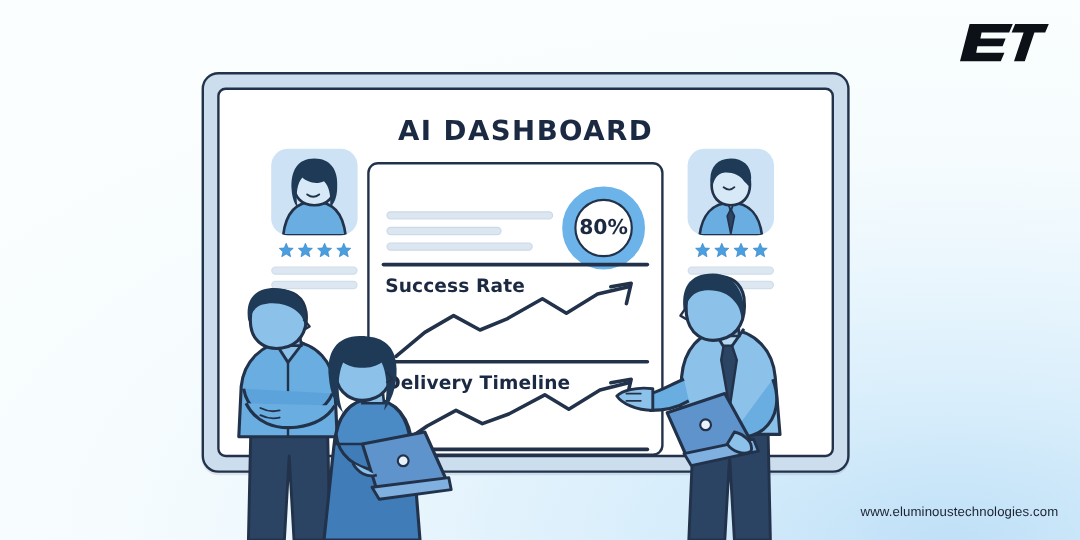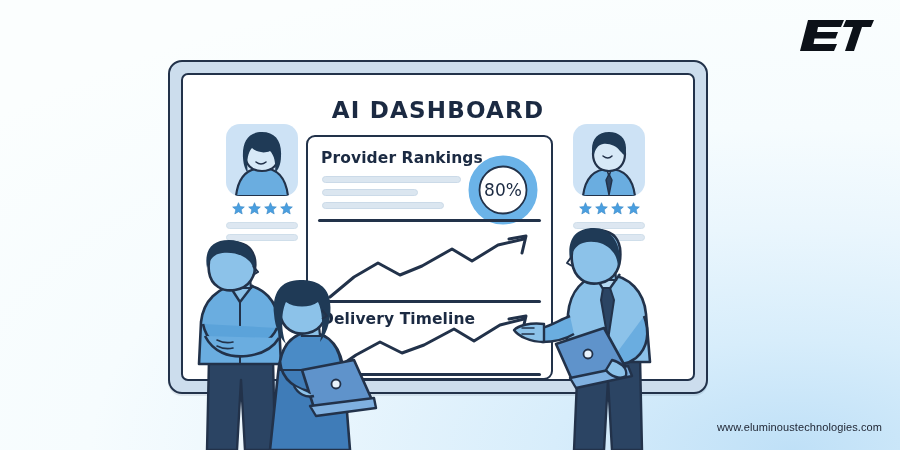--- a/index.html
+++ b/index.html
@@ -177,39 +177,39 @@
           </svg>
       </div>
       <div class="mini-bars">
         <div class="mini-bar" style="width:72px"></div>
         <div class="mini-bar" style="width:72px"></div>
       </div>
     </div>
 
     <div id="panel">
 
-      <div class="row-label" style="top:12px">Provider Rankings</div>
       <div class="rank-bar" style="top:39px; width:139px"></div>
       <div class="rank-bar" style="top:52px; width:96px"></div>
       <div class="rank-bar" style="top:65px; width:122px"></div>
 
       <div id="donut">
         <svg width="70" height="70" viewBox="0 0 70 70">
           <circle cx="35" cy="35" r="29" fill="none" stroke="#22324a" stroke-width="1.8"></circle>
           <circle cx="35" cy="35" r="29" fill="none" stroke="#6bb3e8" stroke-width="11"></circle>
           <circle cx="35" cy="35" r="23.5" fill="#ffffff" stroke="#22324a" stroke-width="1.8"></circle>
         </svg>
         <div style="position:absolute; left:0; top:0; width:70px; height:70px;
                     display:flex; align-items:center; justify-content:center;
-                    font-size:17px; font-weight:normal; color:#1b2a42;
+                    font-size:17px; font-weight:bold; color:#1b2a42;
                     font-family:'DejaVu Sans', sans-serif;">80%</div>
       </div>
 
       <div class="divider" style="top:82px"></div>
 
+      <div class="row-label" style="top:92px">Success Rate</div>
       <svg style="position:absolute; left:18px; top:96px" width="215" height="68" viewBox="0 0 215 68">
         <polyline points="4,64 28,44 52,30 74,42 96,33 126,16 146,28 172,12 198,6" fill="none" stroke="#22324a" stroke-width="3" stroke-linejoin="round" stroke-linecap="round"></polyline>
         <path d="M183 6 L200 3 L196 20" fill="none" stroke="#22324a" stroke-width="3" stroke-linejoin="round" stroke-linecap="round"></path>
       </svg>
       <div class="divider" style="top:163px"></div>
 
       <div class="row-label" style="top:173px">Delivery Timeline</div>
       <svg style="position:absolute; left:18px; top:178px" width="215" height="62" viewBox="0 0 215 62">
         <polyline points="4,58 30,40 54,27 76,38 98,30 128,14 148,26 174,10 198,4" fill="none" stroke="#22324a" stroke-width="3" stroke-linejoin="round" stroke-linecap="round"></polyline>
         <path d="M183 4 L200 1 L196 18" fill="none" stroke="#22324a" stroke-width="3" stroke-linejoin="round" stroke-linecap="round"></path>

